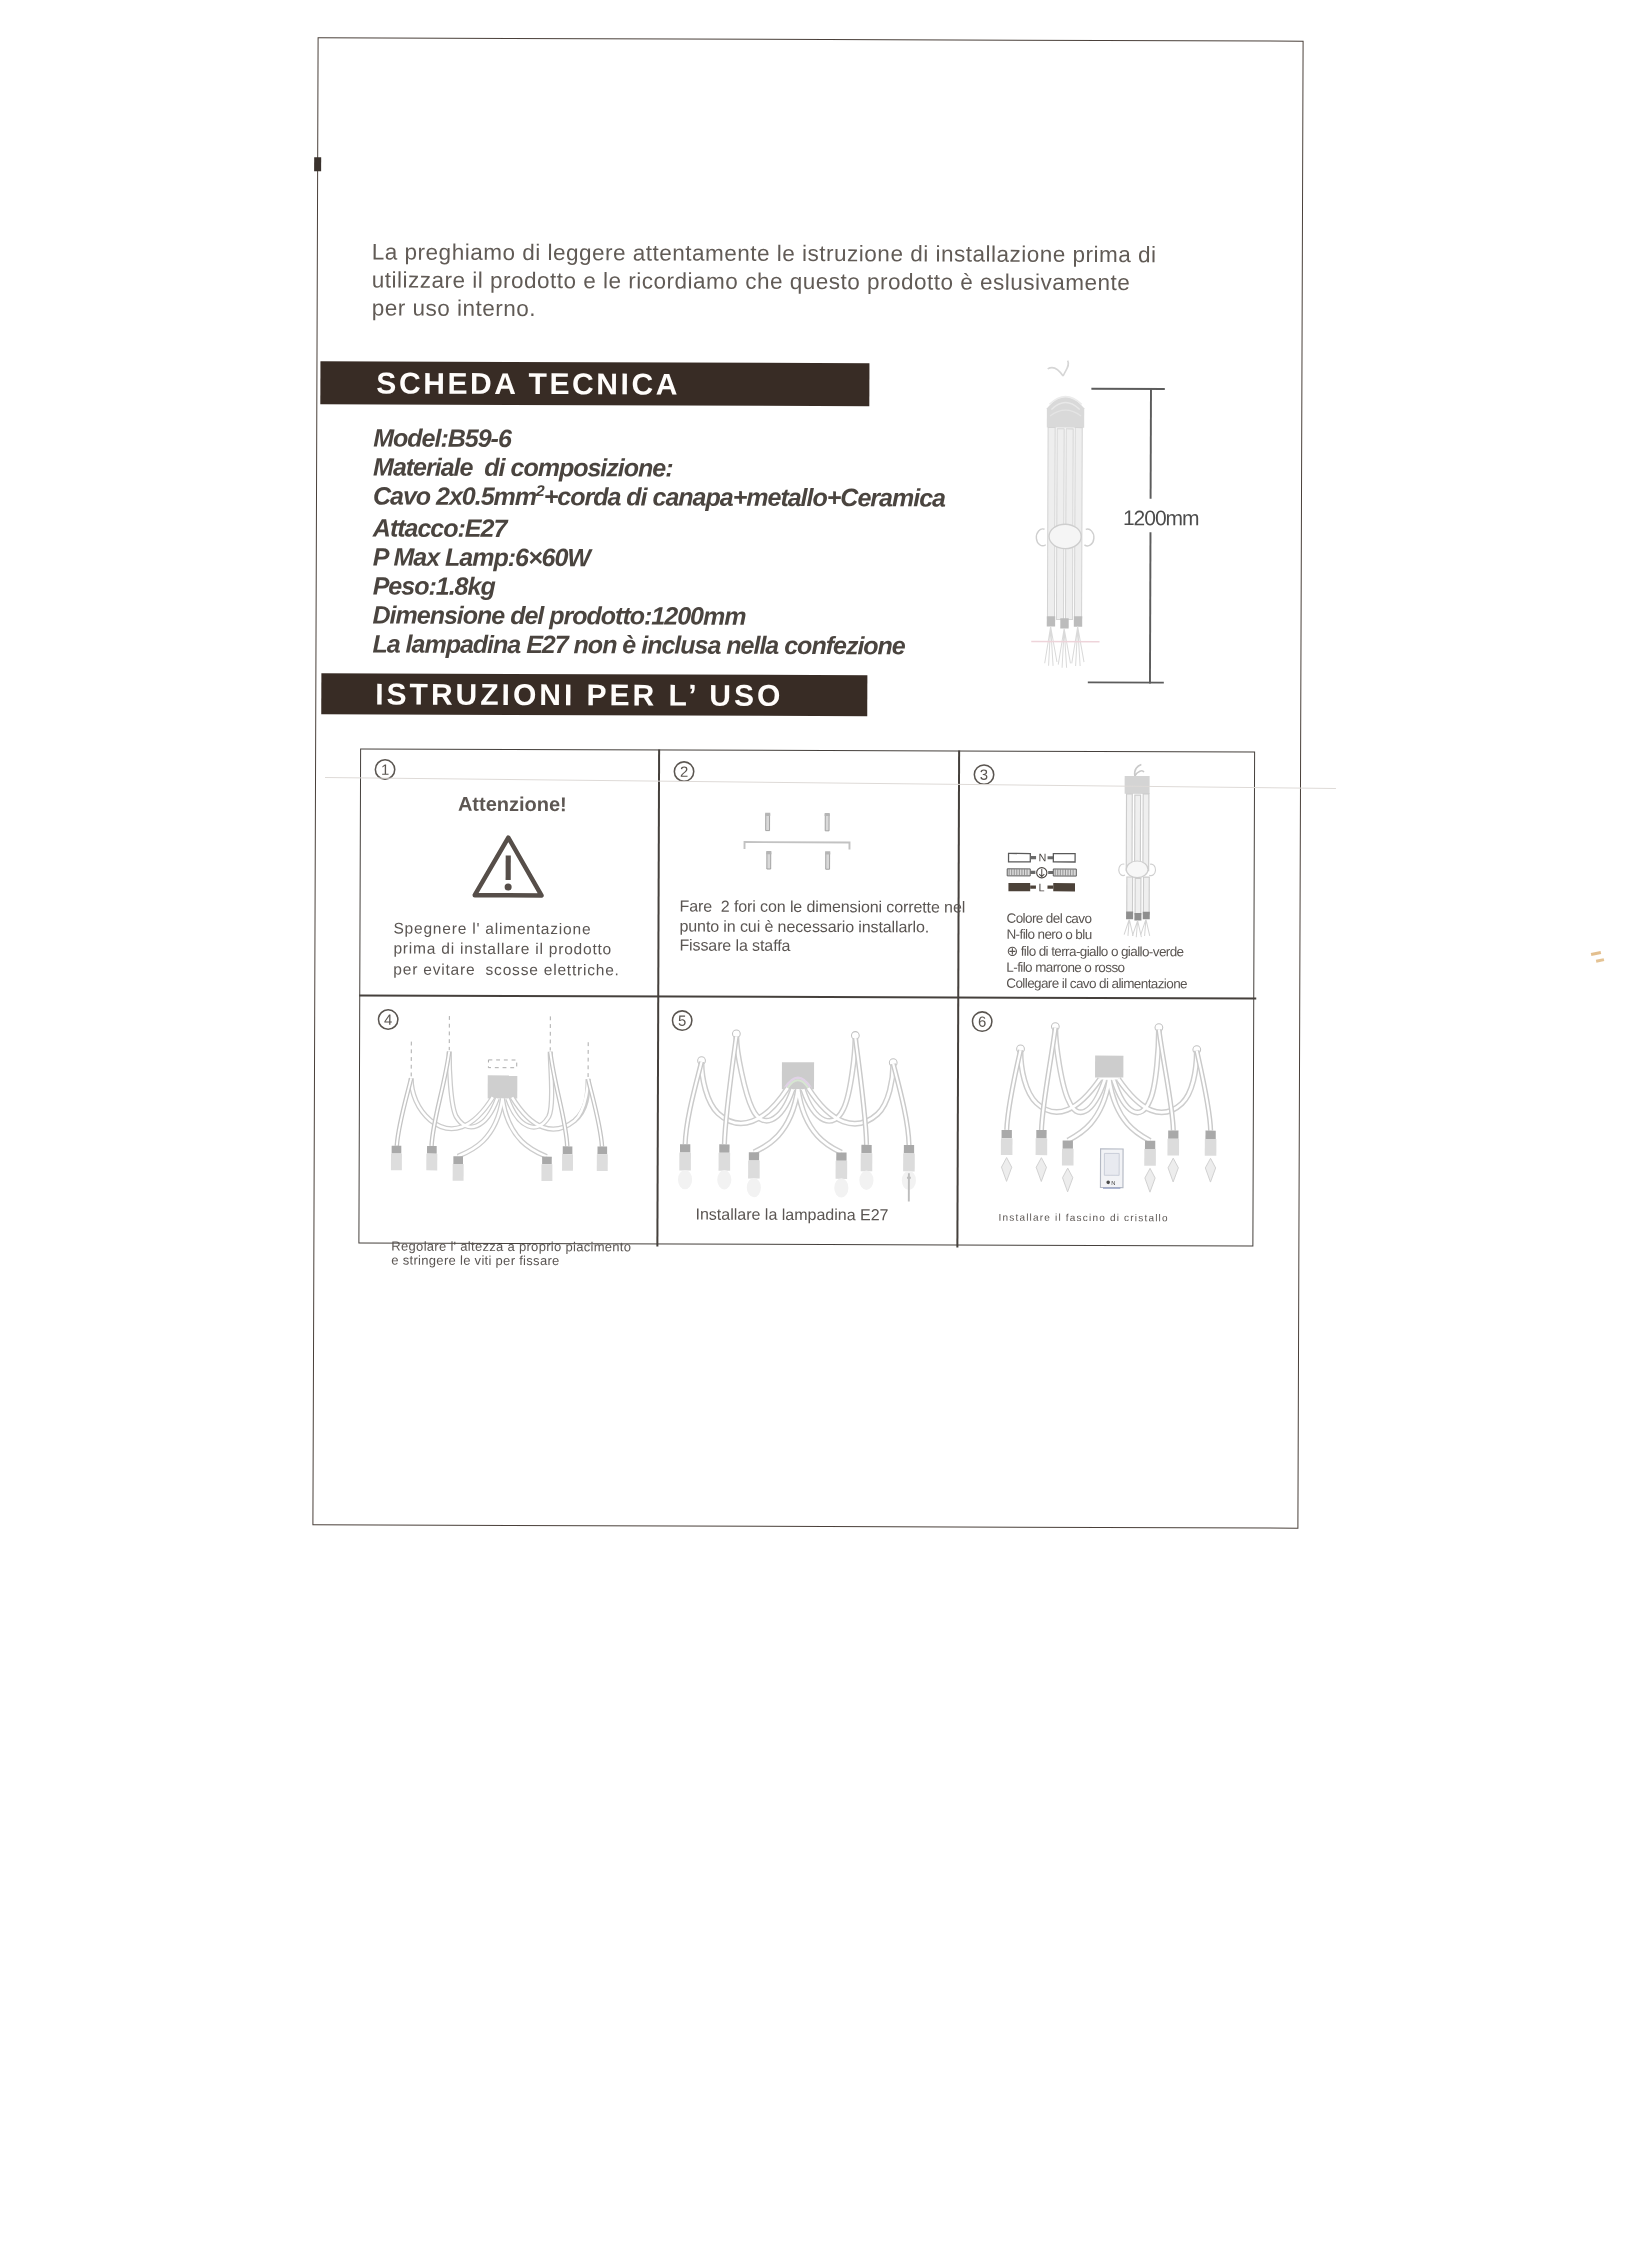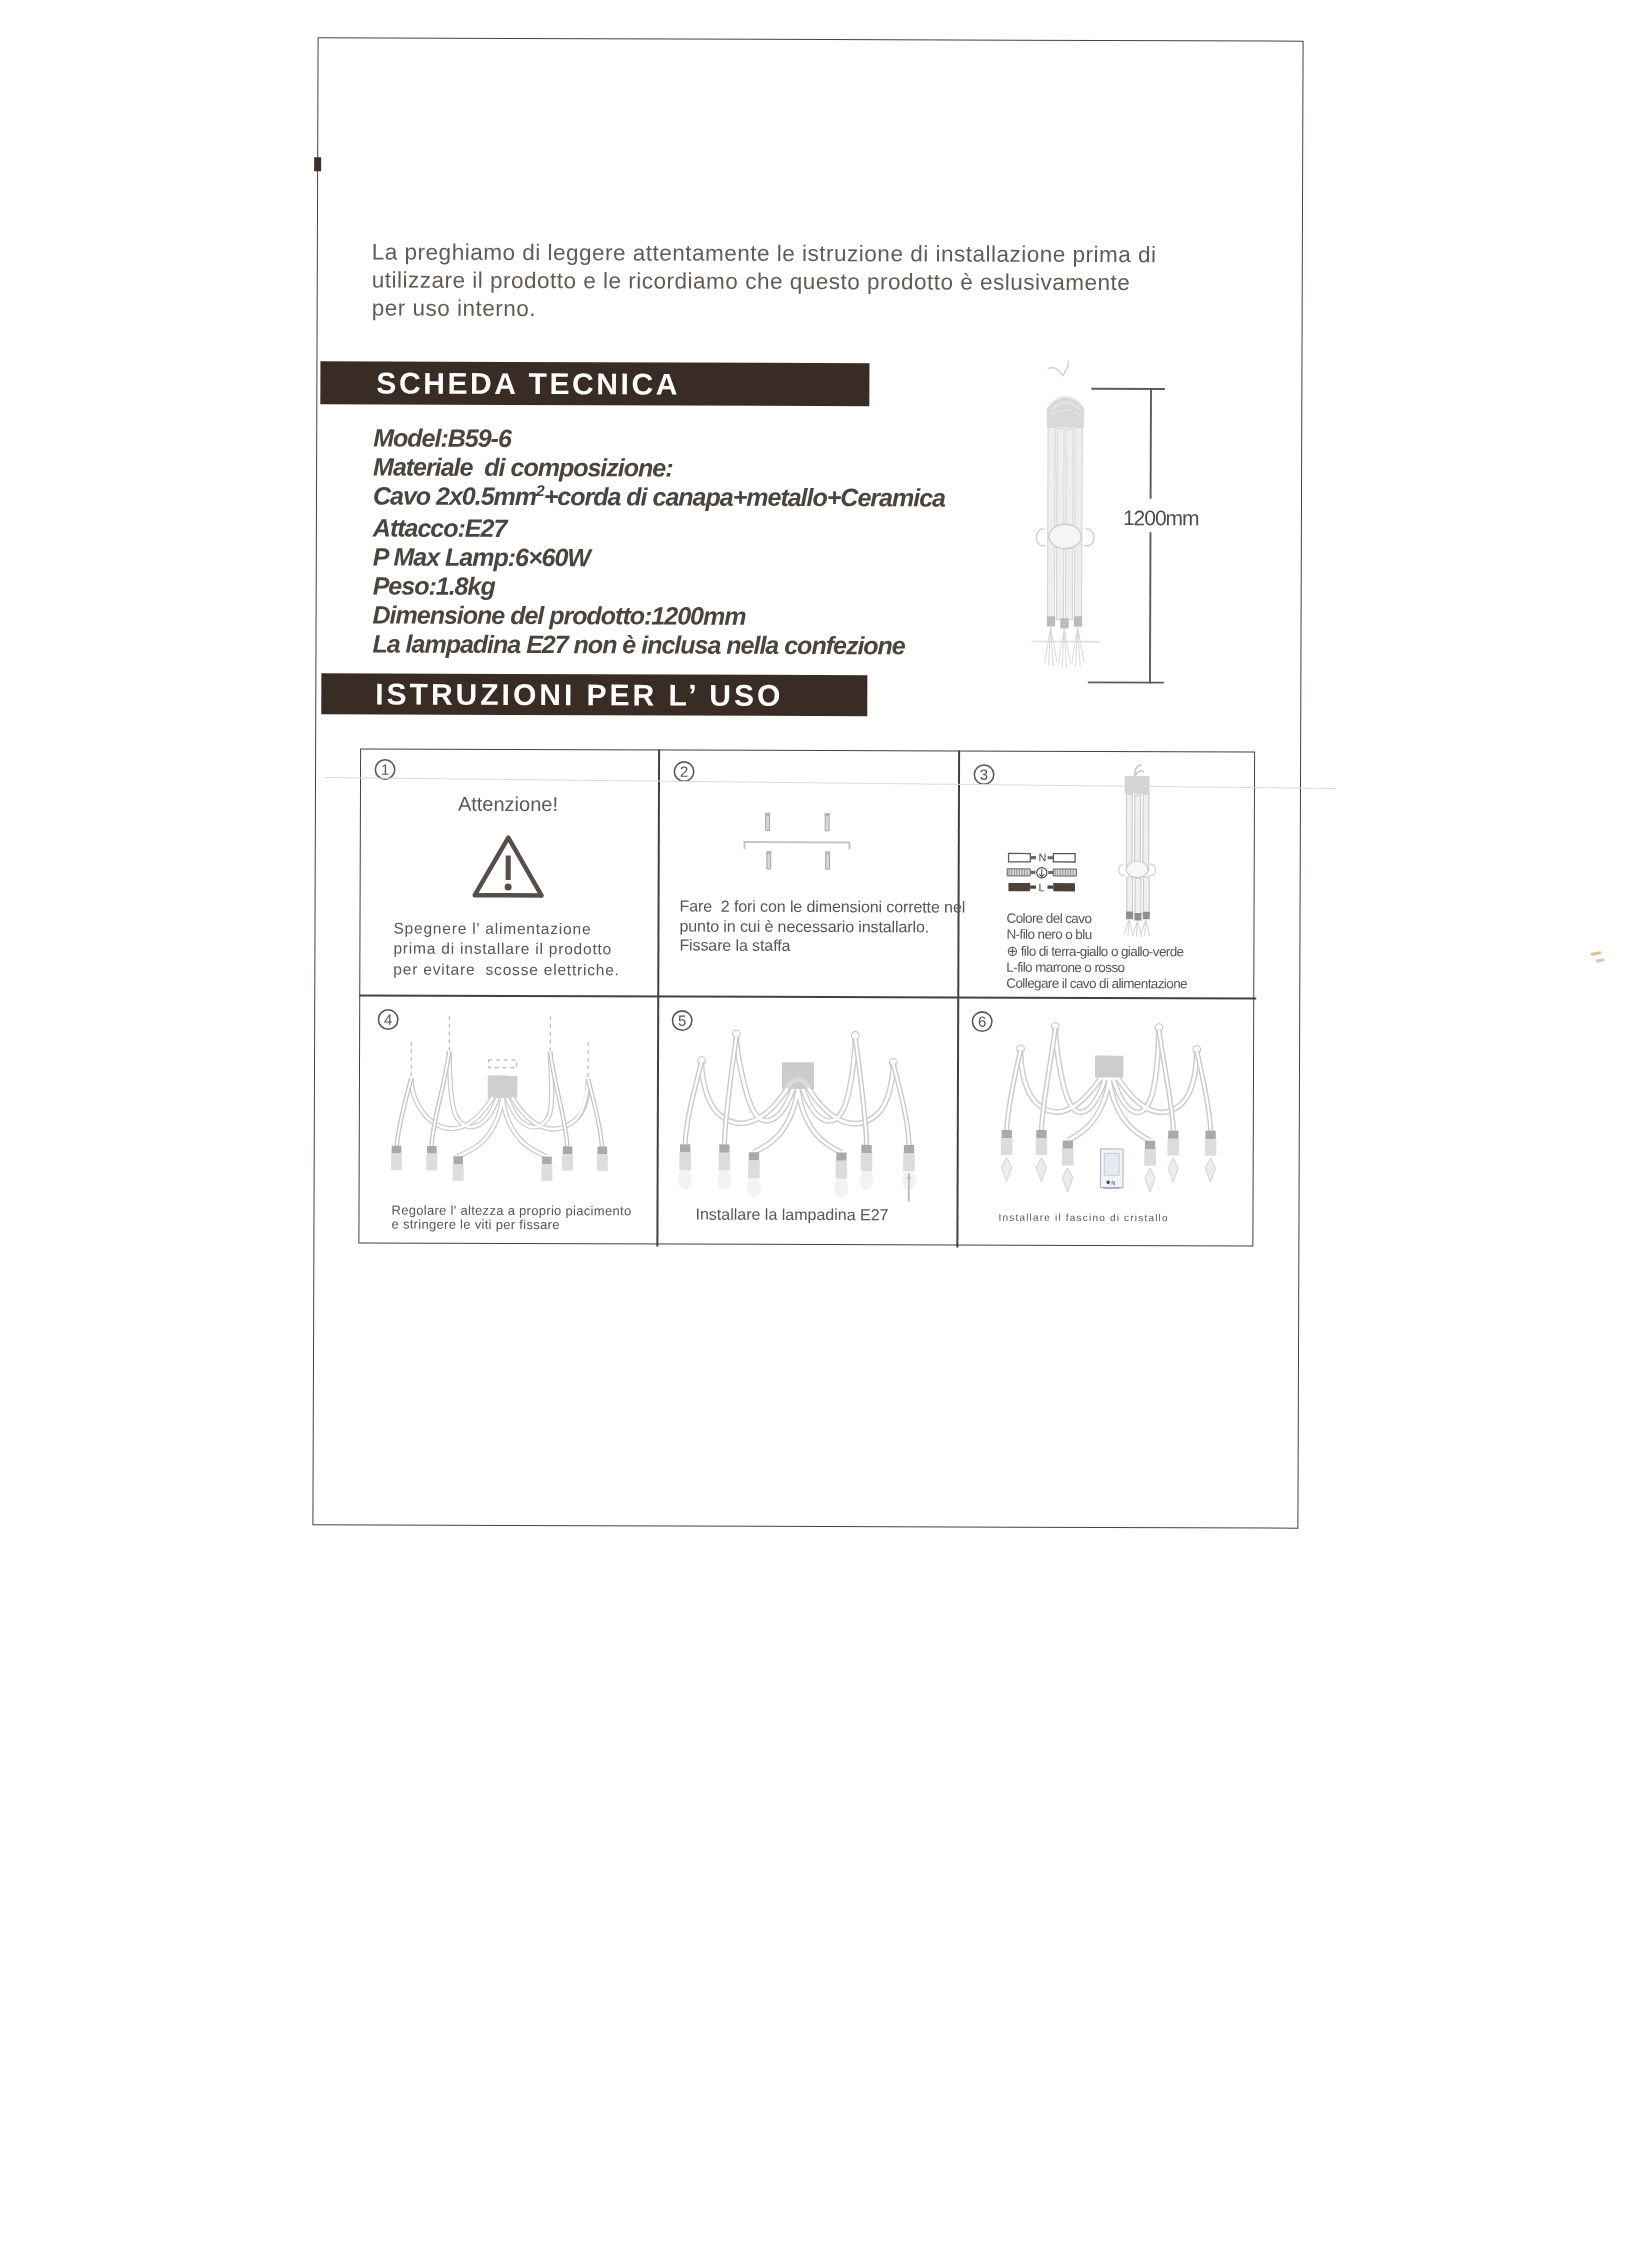--- a/index.html
+++ b/index.html
@@ -78,21 +78,21 @@
 
 <div class="abs" style="left:958px;top:750px;width:1.9px;height:497px;background:#45403c"></div>
 
 <div class="abs" style="left:360px;top:996px;width:897px;height:1.9px;background:#45403c"></div>
 
 <svg class="abs" style="left:374px;top:760px" width="22" height="22" viewBox="0 0 34 34">
       <circle cx="17" cy="17" r="15" fill="none" stroke="#5a5550" stroke-width="2.4"></circle>
       <text x="17" y="25" font-size="23" fill="#5a5550" text-anchor="middle" font-family="Liberation Sans">1</text>
     </svg>
 
-<div class="abs" style="left:458px;top:794px;width:106px;font-size:20px;font-weight:normal;color:#5d5753">Attenzione!</div>
+<div class="abs" style="left:458px;top:794px;width:106px;font-size:20px;font-weight:bold;color:#5d5753">Attenzione!</div>
 
 <svg class="abs" style="left:470px;top:832px" width="77" height="71" viewBox="0 0 120 110">
   <path d="M60,10 L112,100 L8,100 Z" fill="none" stroke="#564e49" stroke-width="7" stroke-linejoin="round"></path>
   <rect x="56" y="38" width="8" height="38" fill="#564e49"></rect>
   <circle cx="60" cy="87" r="5.5" fill="#564e49"></circle>
 </svg>
 
 <div class="abs cap" style="left:394px;top:920px;font-size:15.5px;line-height:20.4px;letter-spacing:0.8px">Spegnere l' alimentazione<br>prima di installare il prodotto<br>per evitare&nbsp; scosse elettriche.</div>
 
 <svg class="abs" style="left:673px;top:761px" width="22" height="22" viewBox="0 0 34 34">
@@ -230,21 +230,21 @@
     <rect x="143" y="260" width="17" height="26" fill="#dddddd"></rect>
     <rect x="282" y="248" width="15" height="12" fill="#a9a9a9"></rect>
     <rect x="281" y="260" width="17" height="26" fill="#dddddd"></rect>
     <rect x="314" y="232" width="15" height="12" fill="#a9a9a9"></rect>
     <rect x="313" y="244" width="17" height="26" fill="#dddddd"></rect>
     <rect x="368" y="232" width="15" height="12" fill="#a9a9a9"></rect>
     <rect x="367" y="244" width="17" height="26" fill="#dddddd"></rect>
   </g>
 </svg>
 
-<div class="abs cap" style="left:393px;top:1205px;font-size:13px;line-height:13.8px;letter-spacing:0.3px">Regolare l' altezza a proprio piacimento<br>e stringere le viti per fissare</div>
+<div class="abs cap" style="left:393px;top:1241px;font-size:13px;line-height:13.8px;letter-spacing:0.3px">Regolare l' altezza a proprio piacimento<br>e stringere le viti per fissare</div>
 
 <svg class="abs" style="left:672px;top:1010px" width="22" height="22" viewBox="0 0 34 34">
       <circle cx="17" cy="17" r="15" fill="none" stroke="#5a5550" stroke-width="2.4"></circle>
       <text x="17" y="25" font-size="23" fill="#5a5550" text-anchor="middle" font-family="Liberation Sans">5</text>
     </svg>
 
 <svg class="abs" style="left:660px;top:998px" width="296" height="247" viewBox="0 0 460 384">
 
   <rect x="191" y="100" width="50" height="42" fill="#cccccc"></rect>
   <path d="M196,140 Q216,108 236,140" stroke="#e0d2e6" stroke-width="4" fill="none"></path>

